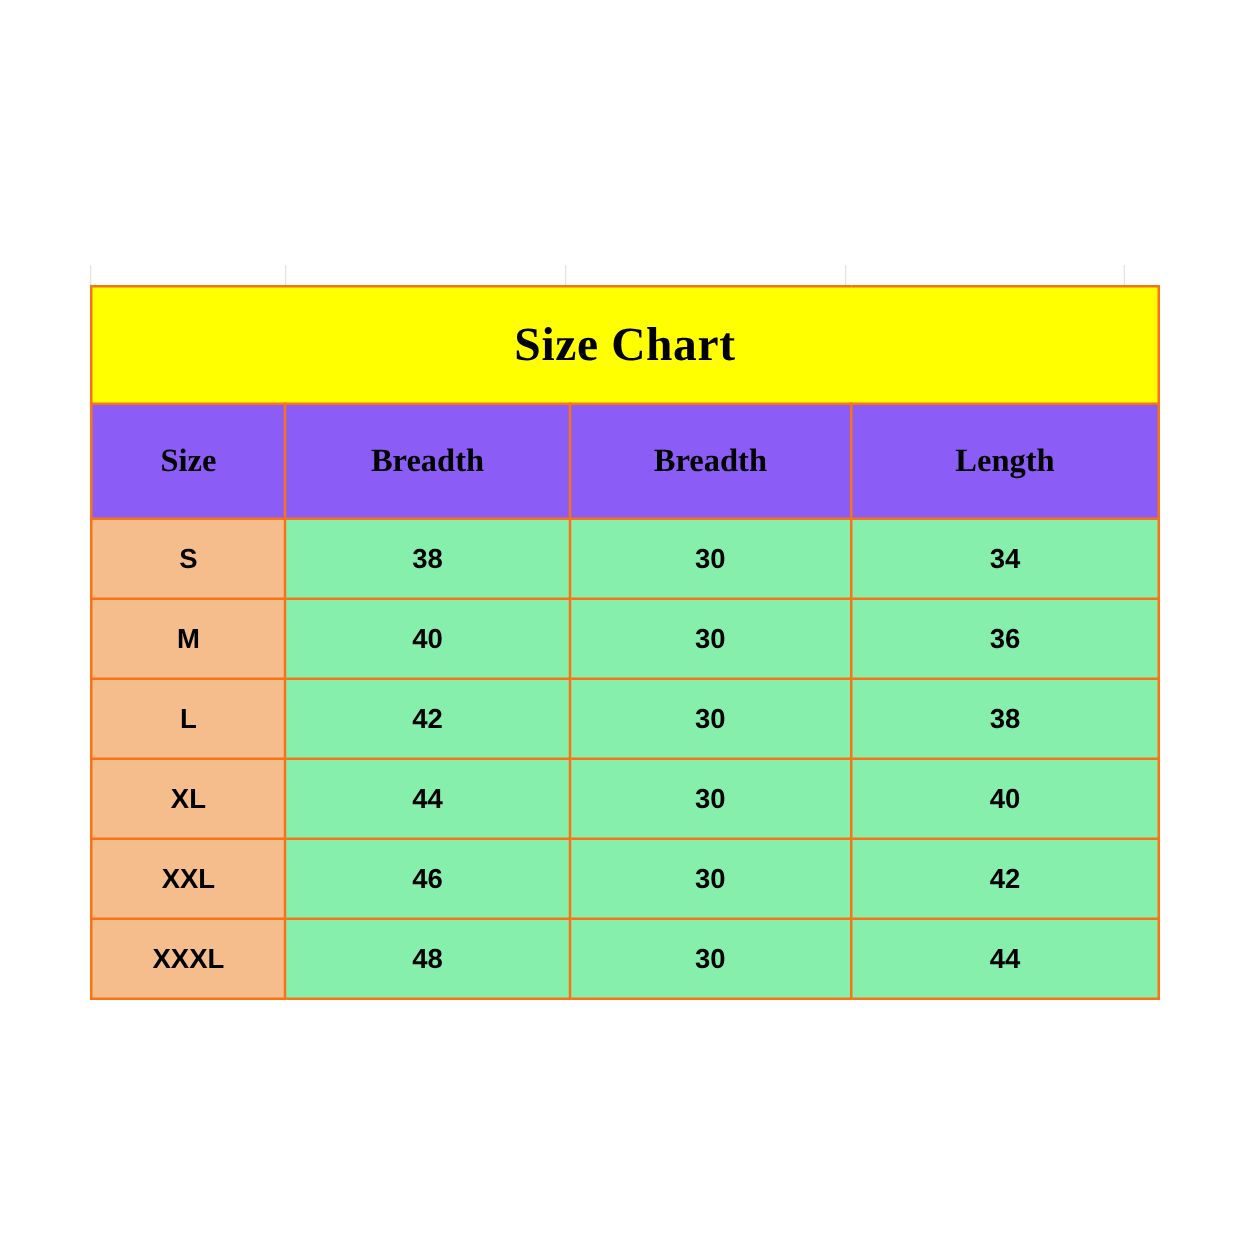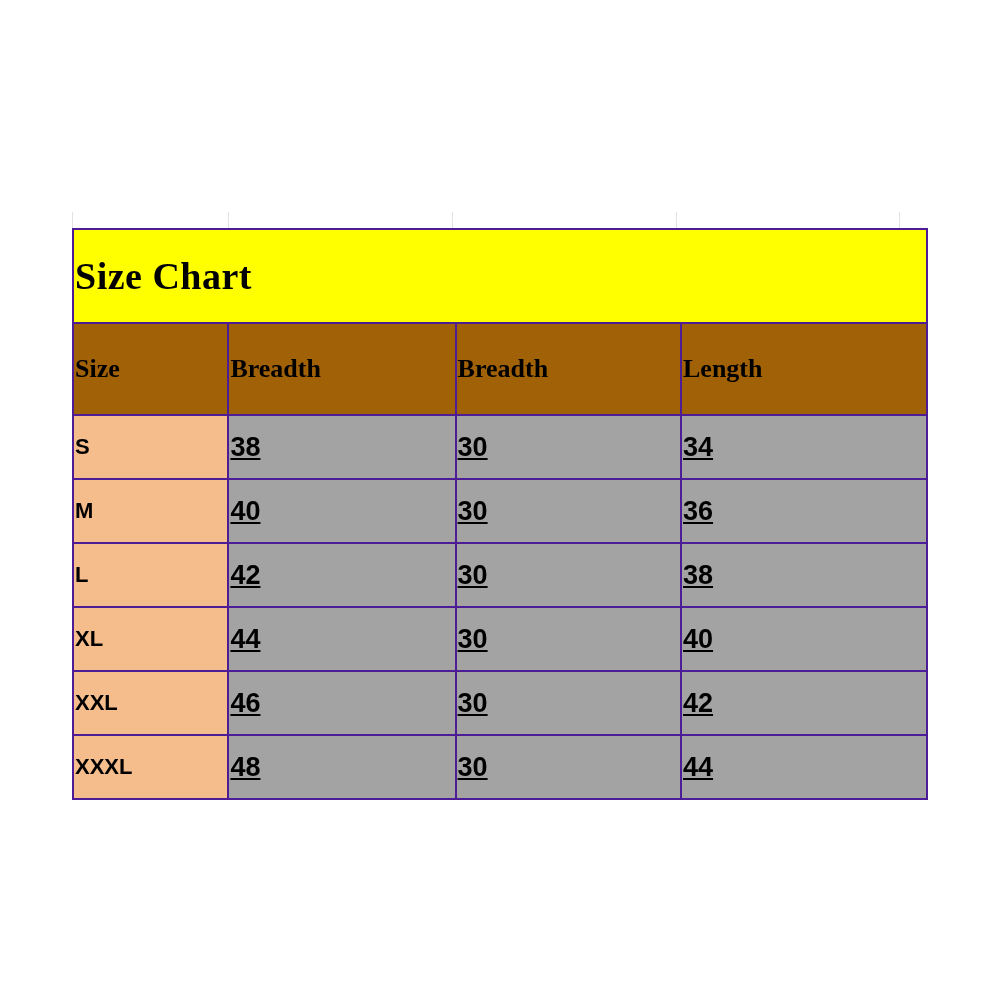--- a/index.html
+++ b/index.html
@@ -31,56 +31,56 @@
 
   table.size-chart {
     width: 100%;
     height: 100%;
     border-collapse: collapse;
     table-layout: fixed;
   }
 
   table.size-chart td,
   table.size-chart th {
-    border: 2px solid #4c1d95;
+    border: 2px solid #f97316;
+    text-align: center;
     vertical-align: middle;
     color: #000000;
   }
 
   .title-cell {
     background: #ffff00;
     font-size: 38px;
     font-weight: bold;
     font-family: "Liberation Serif", serif;
     height: 90px;
     letter-spacing: 0.5px;
   }
 
   .header-cell {
-    background: #a16207;
+    background: #8b5cf6;
     font-size: 26px;
     font-weight: bold;
     font-family: "Liberation Serif", serif;
     height: 88px;
   }
 
   .size-cell {
     background: #f5bd8b;
     font-size: 22px;
     font-weight: bold;
     font-family: "Liberation Sans", sans-serif;
     height: 60px;
   }
 
   .value-cell {
-    background: #a3a3a3;
-    font-size: 27px;
+    background: #86efac;
+    font-size: 22px;
     font-weight: bold;
     font-family: "Liberation Sans", sans-serif;
-    text-decoration: underline;
   }
 
   .col-size    { width: 18.2%; }
   .col-breadth { width: 26.6%; }
   .col-length  { width: 26.4%; }
   .col-waist   { width: 28.8%; }
 </style>
 </head>
 <body>
 

